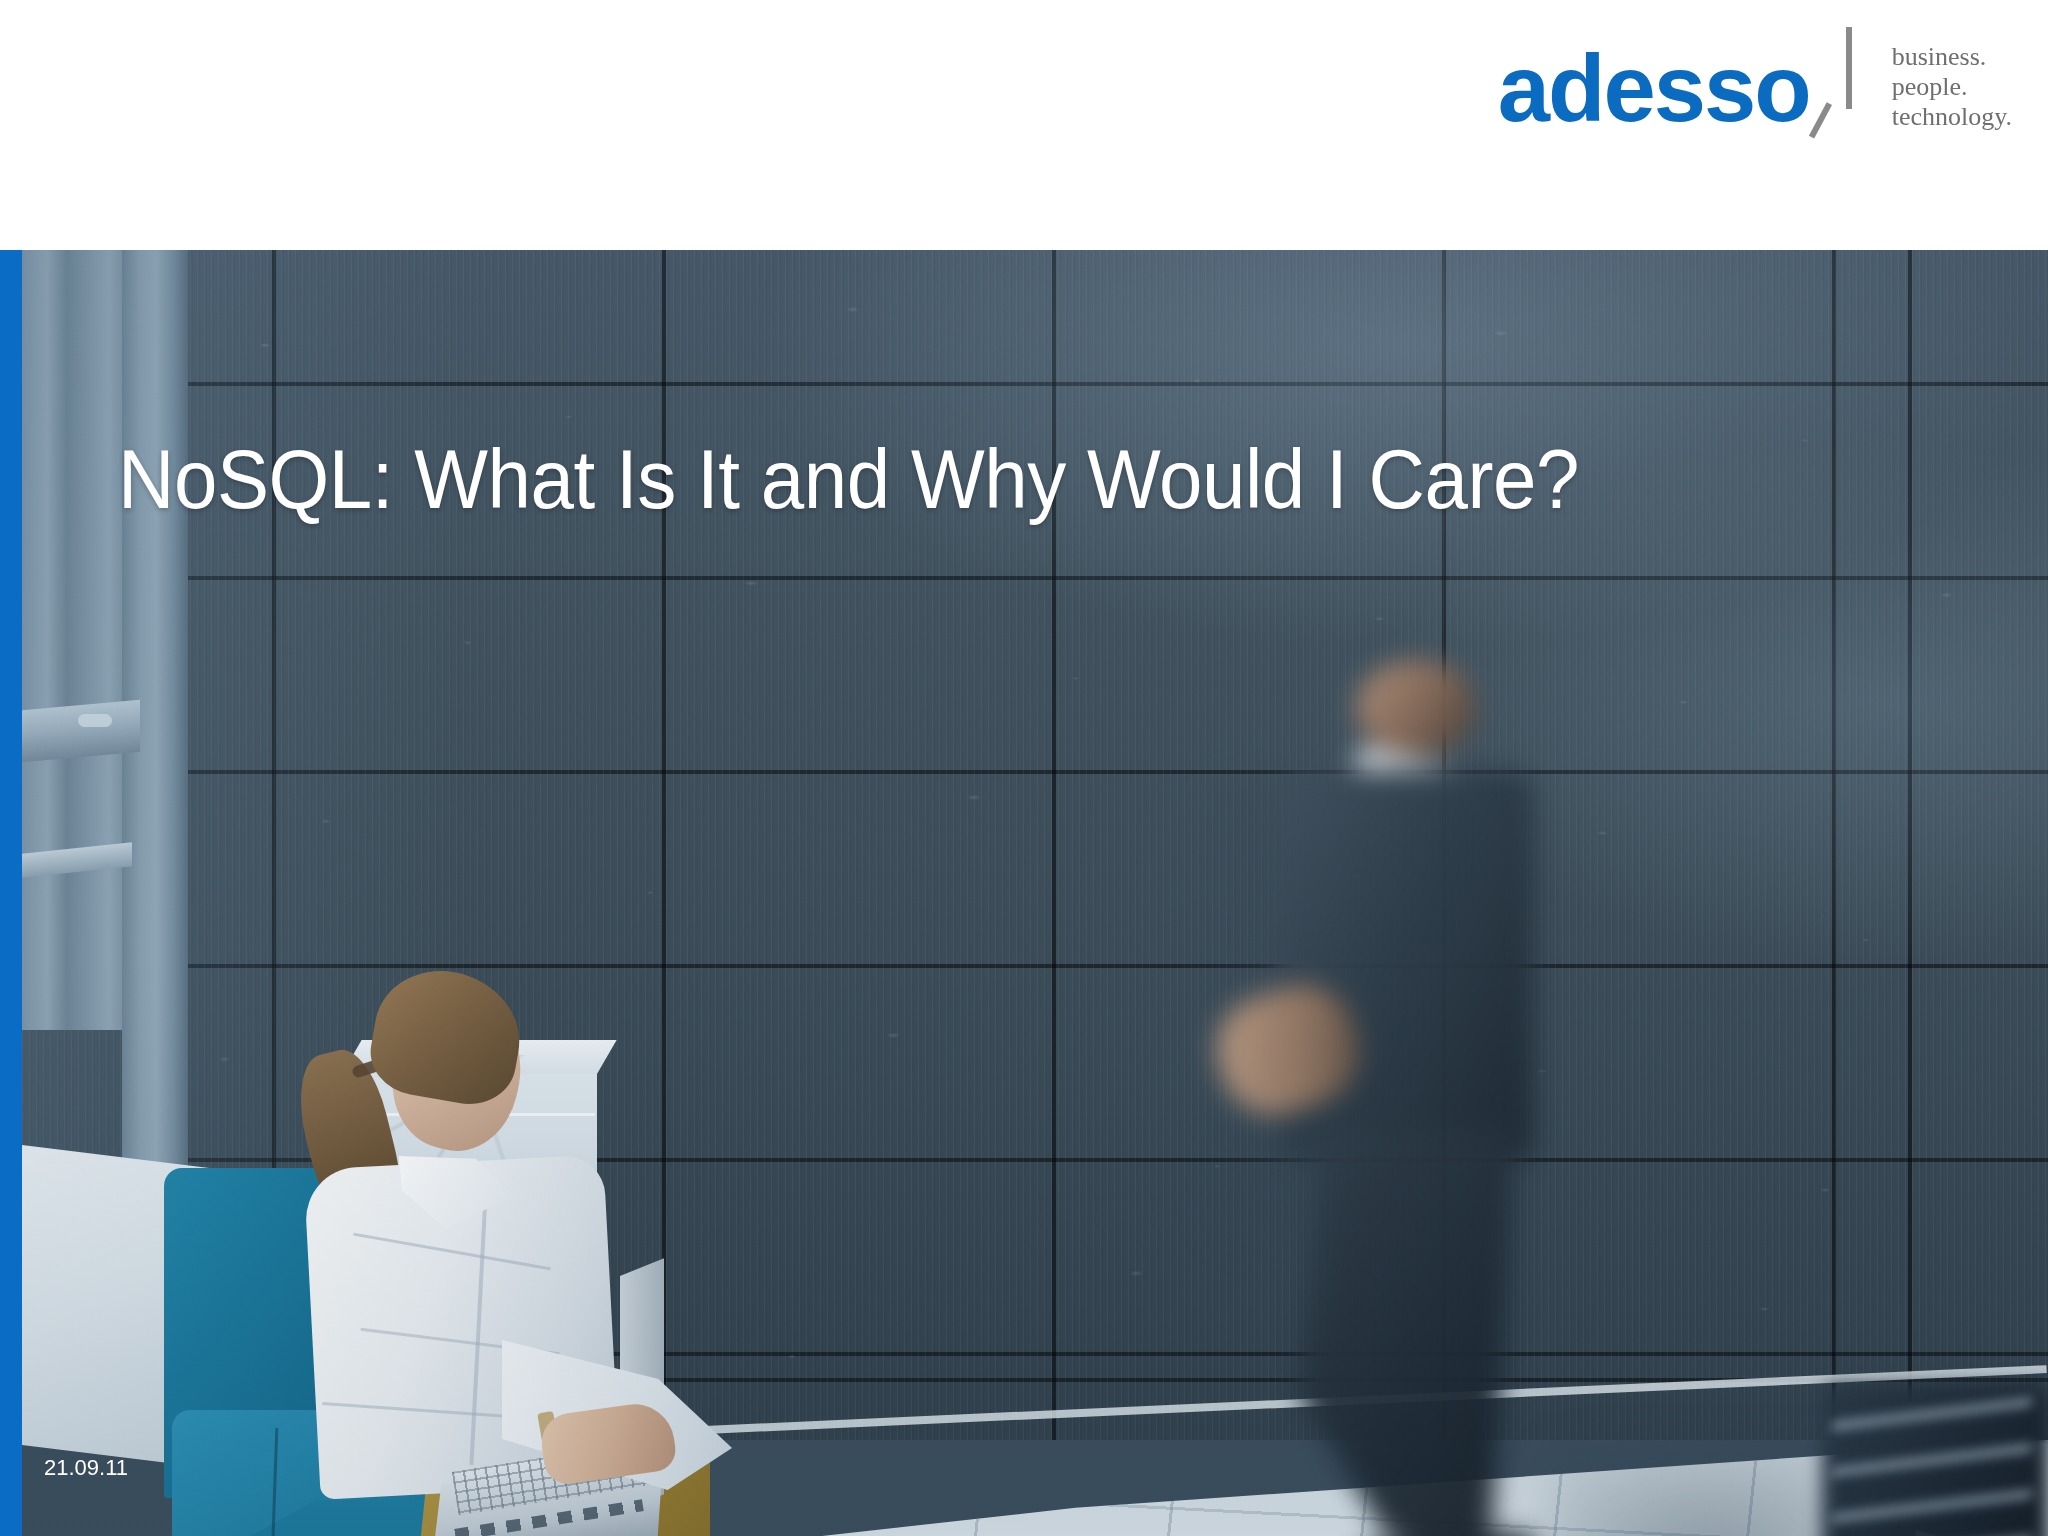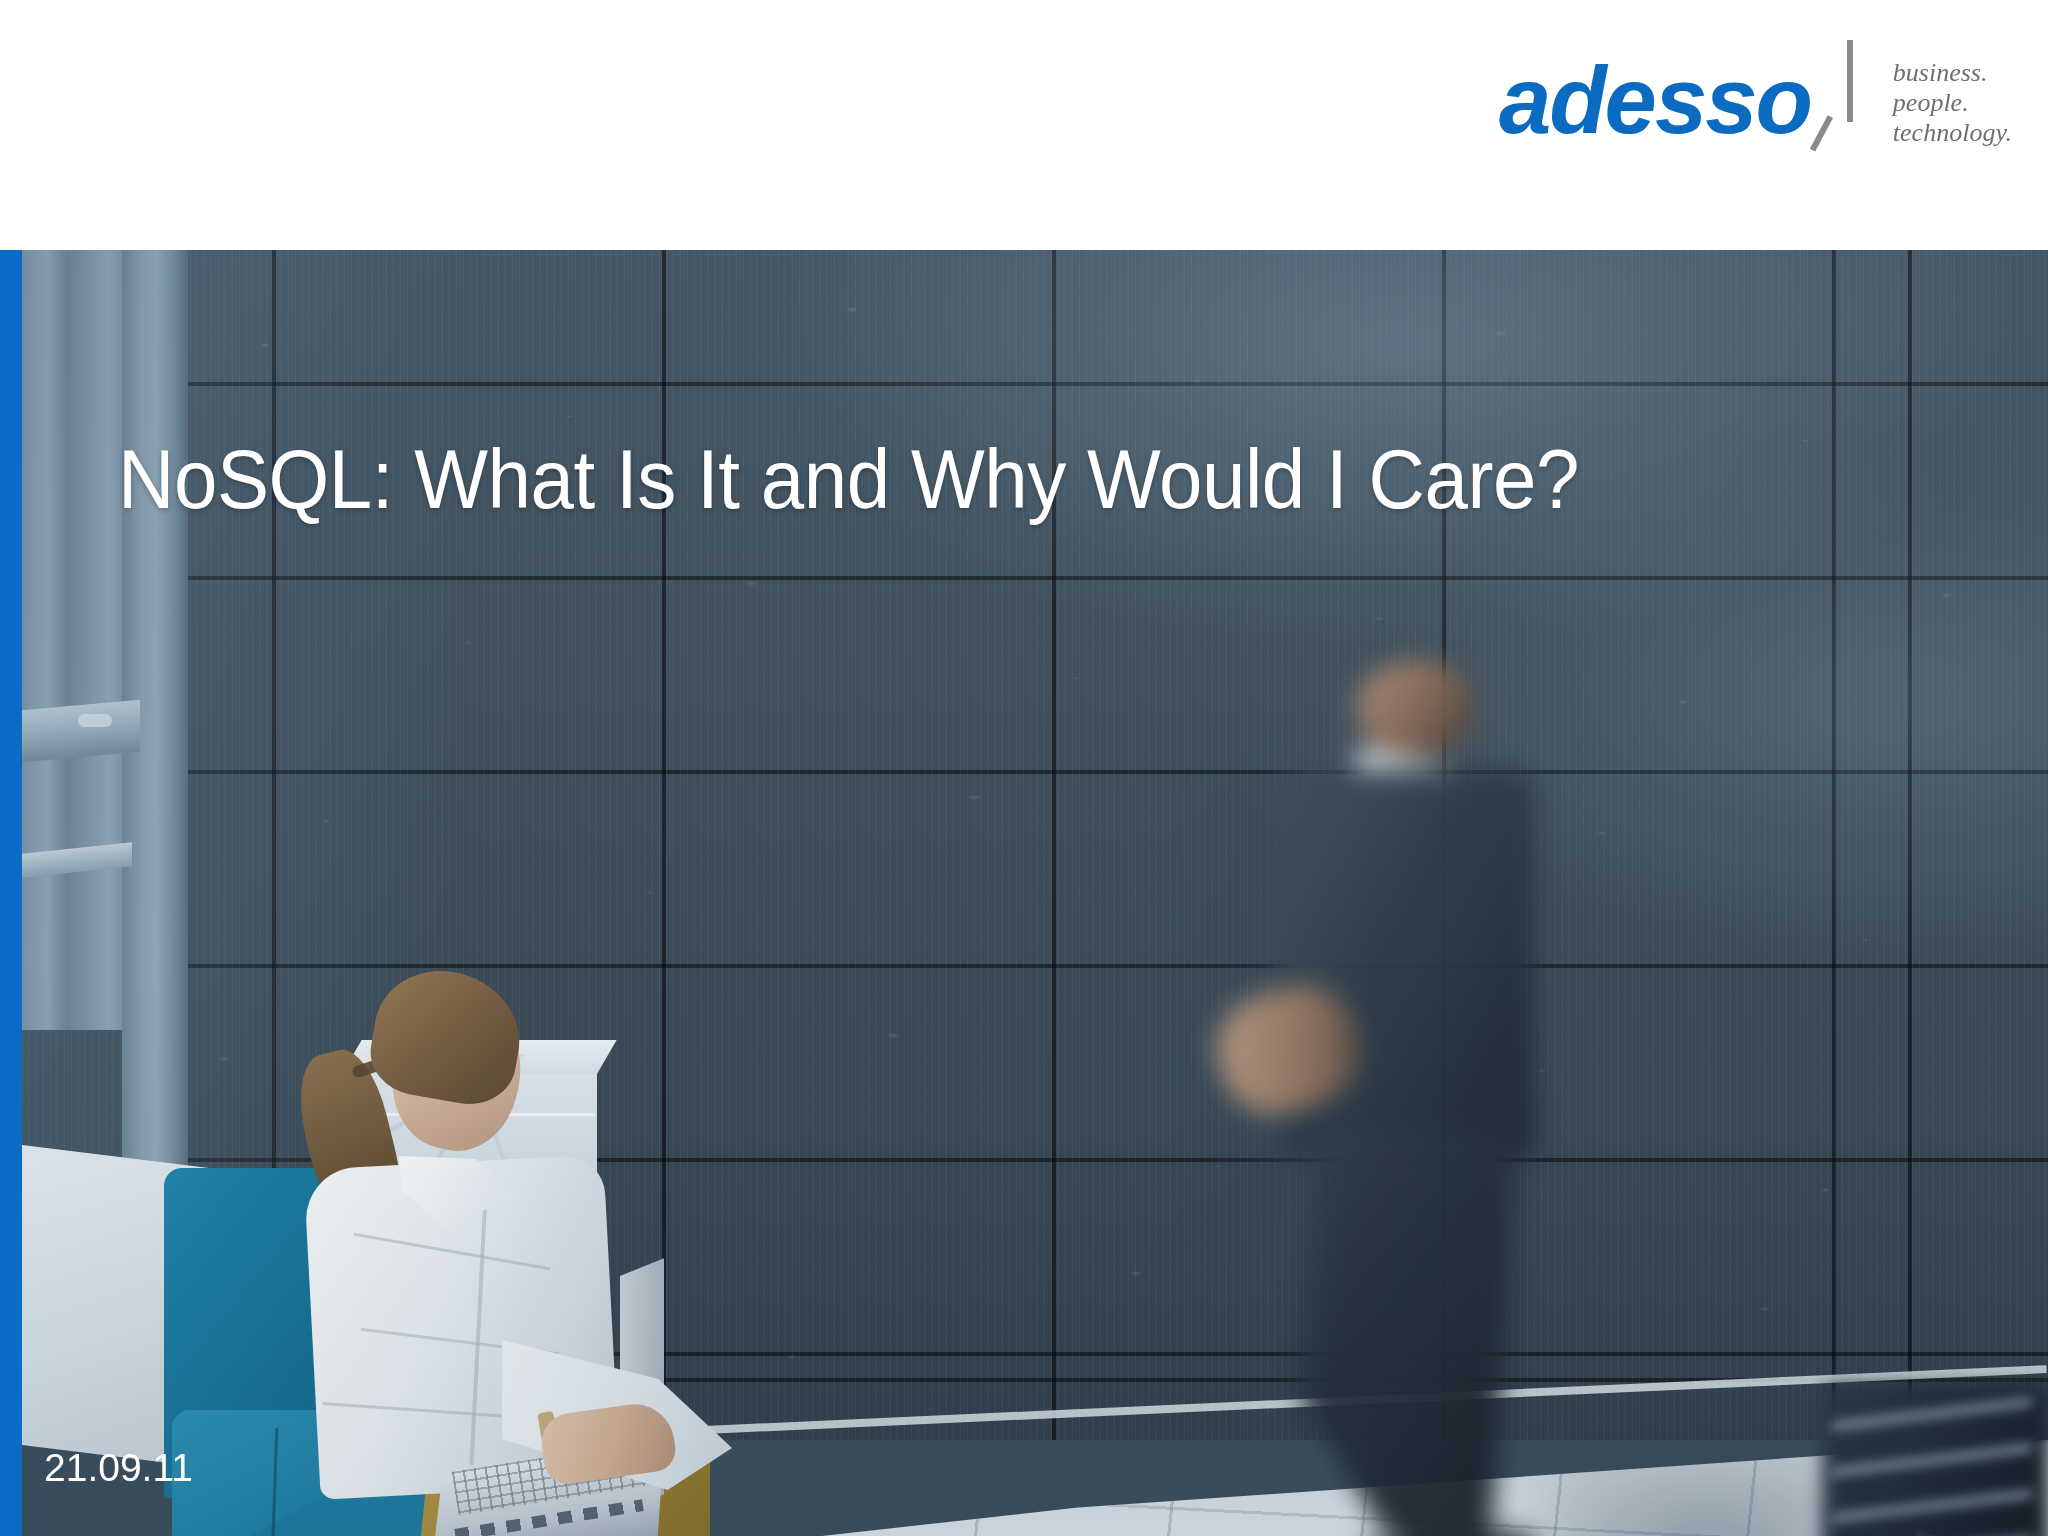--- a/index.html
+++ b/index.html
@@ -28,25 +28,24 @@
     left: 0; top: 0;
     width: 2048px;
     height: 250px;
     background: #ffffff;
     z-index: 40;
   }
 
   #logo-block {
     position: absolute;
     right: 36px;
-    top: 38px;
+    top: 26px;
     height: 110px;
     display: flex;
-    align-items: flex-end;
-    font-style: italic;
+    align-items: center;
   }
 
   #logo-wordmark {
     font-family: "Liberation Sans", sans-serif;
     font-weight: bold;
     font-size: 94px;
     line-height: 94px;
     letter-spacing: -2px;
     color: #0b6bc0;
     padding-top: 16px;
@@ -672,21 +671,21 @@
     text-shadow: 0 2px 4px rgba(0,0,0,0.3);
   }
 
   #date {
     position: absolute;
     left: 44px;
     top: 1452px;
     z-index: 30;
     color: #ffffff;
     font-family: "Liberation Sans", sans-serif;
-    font-size: 39px;
+    font-size: 22px;
     line-height: 32px;
     white-space: nowrap;
   }
 </style>
 </head>
 <body>
 
 <div id="slide">
 
   <div id="photo">

